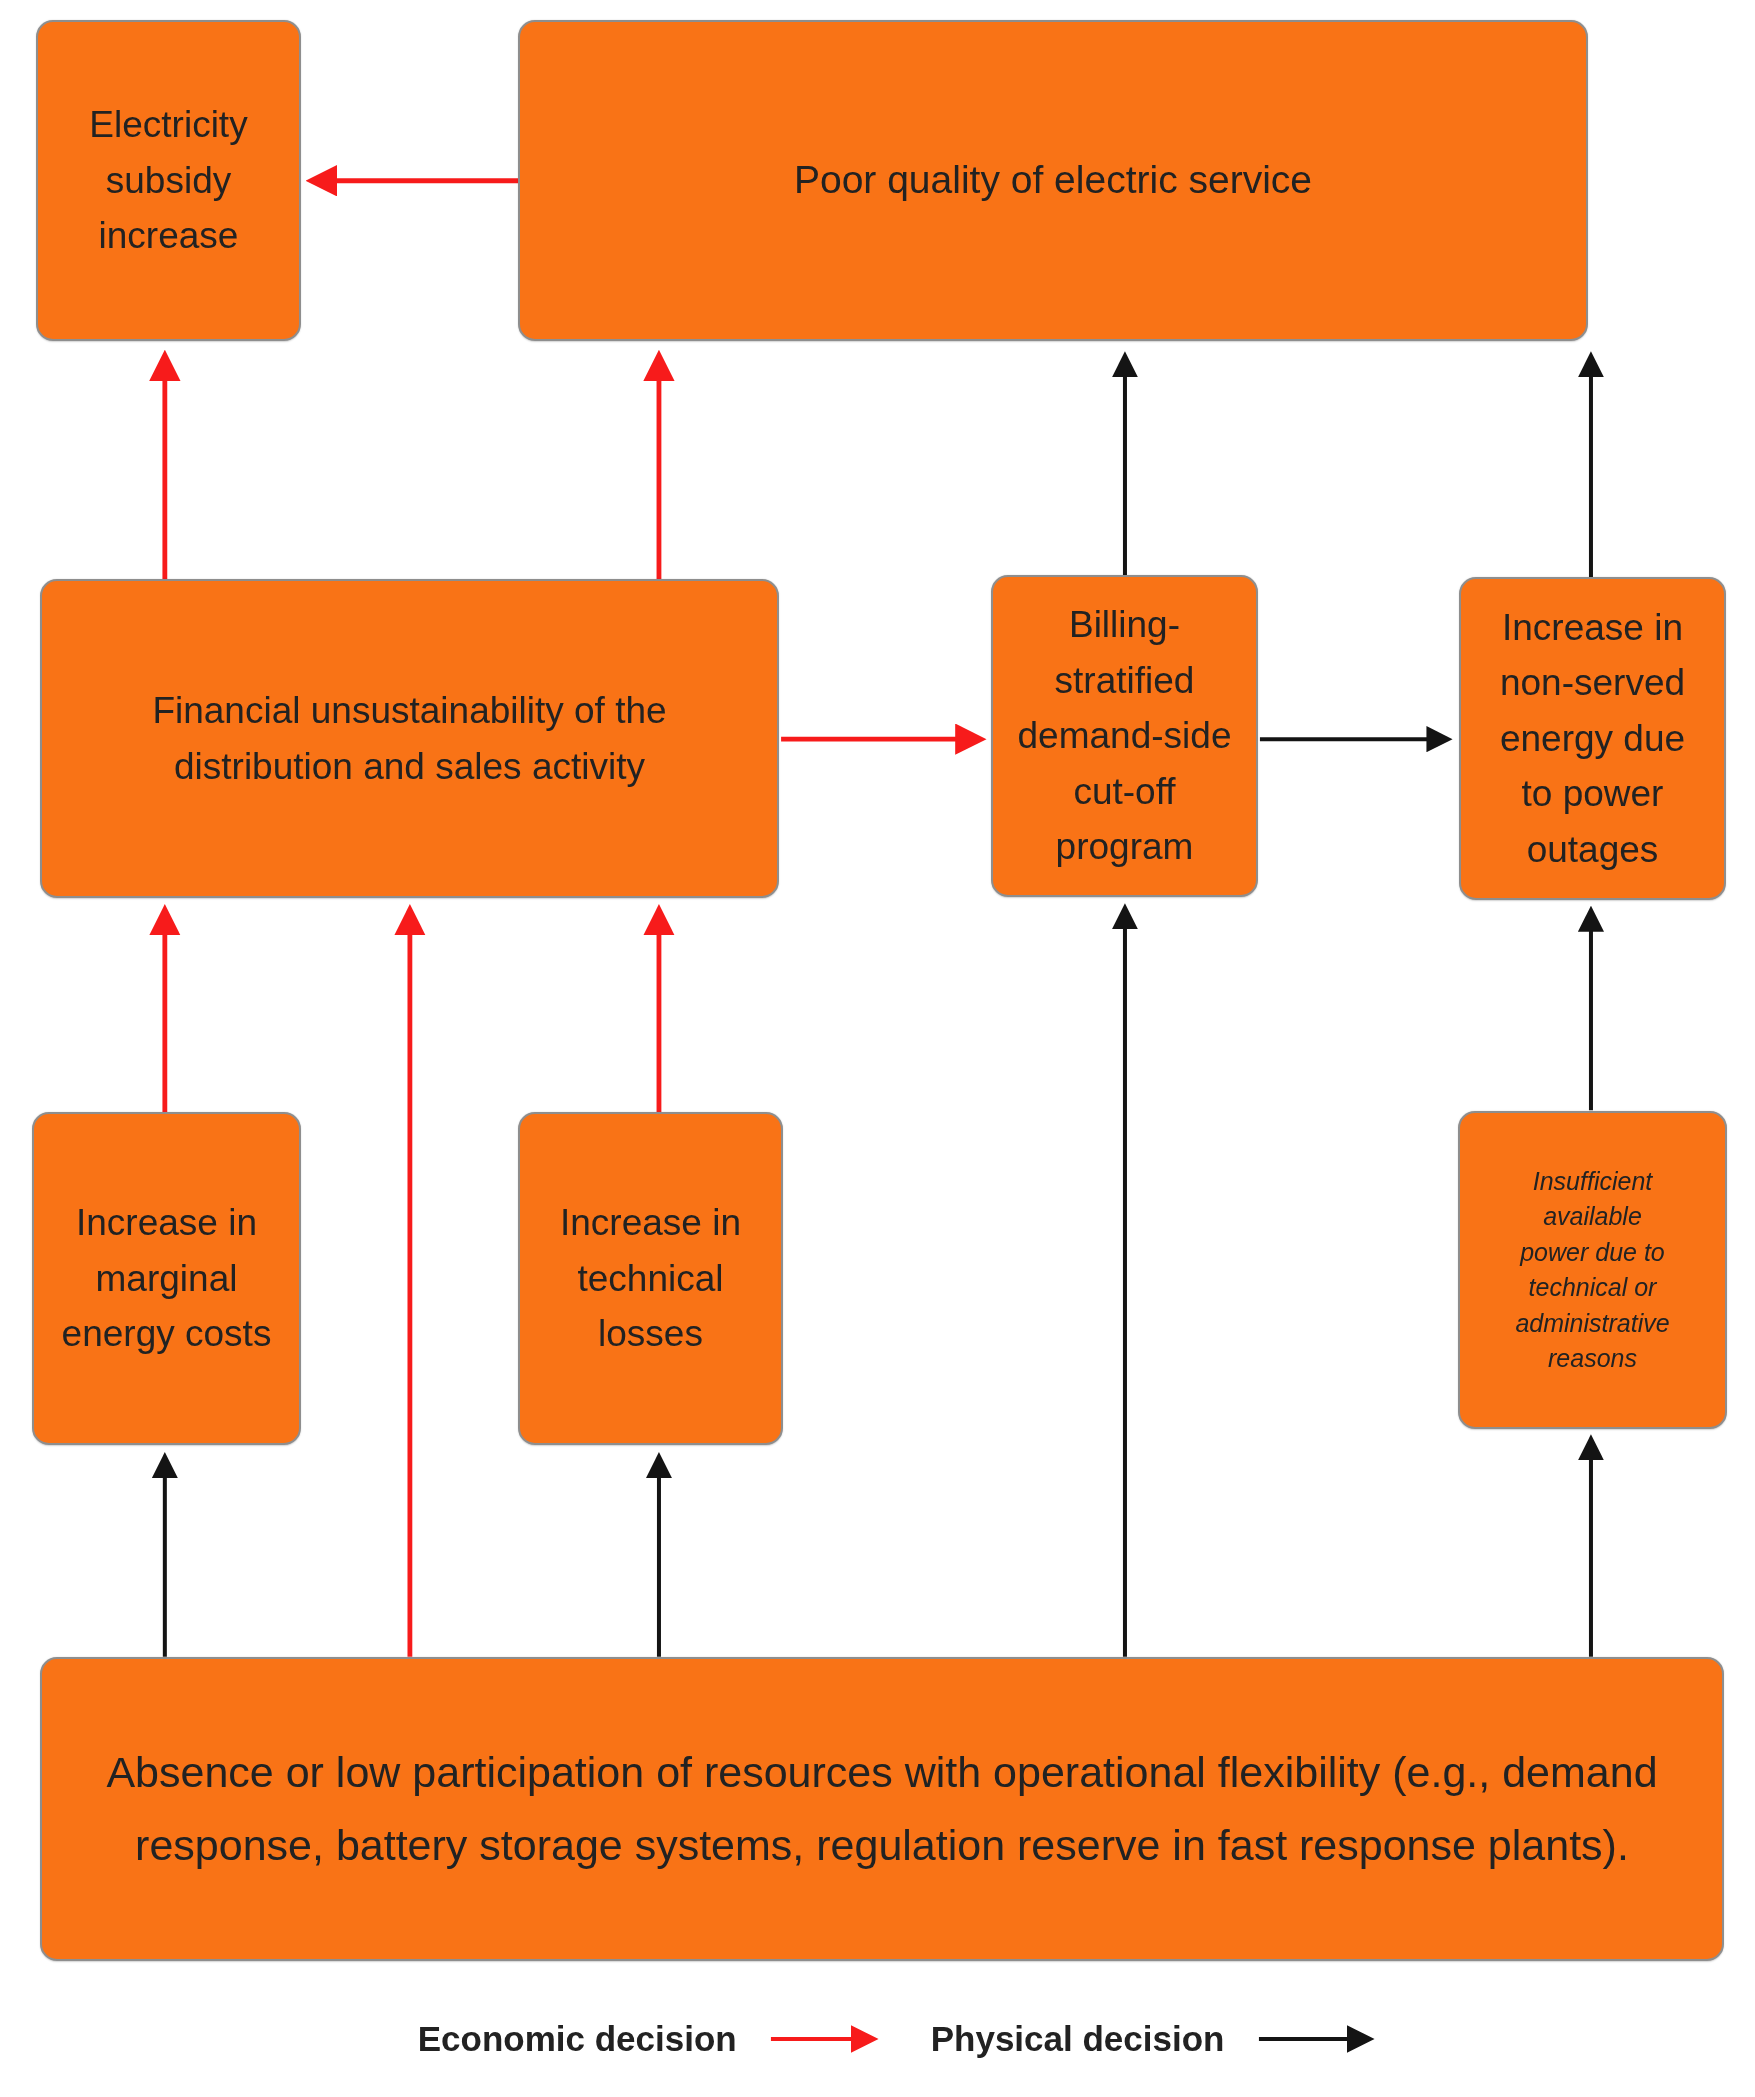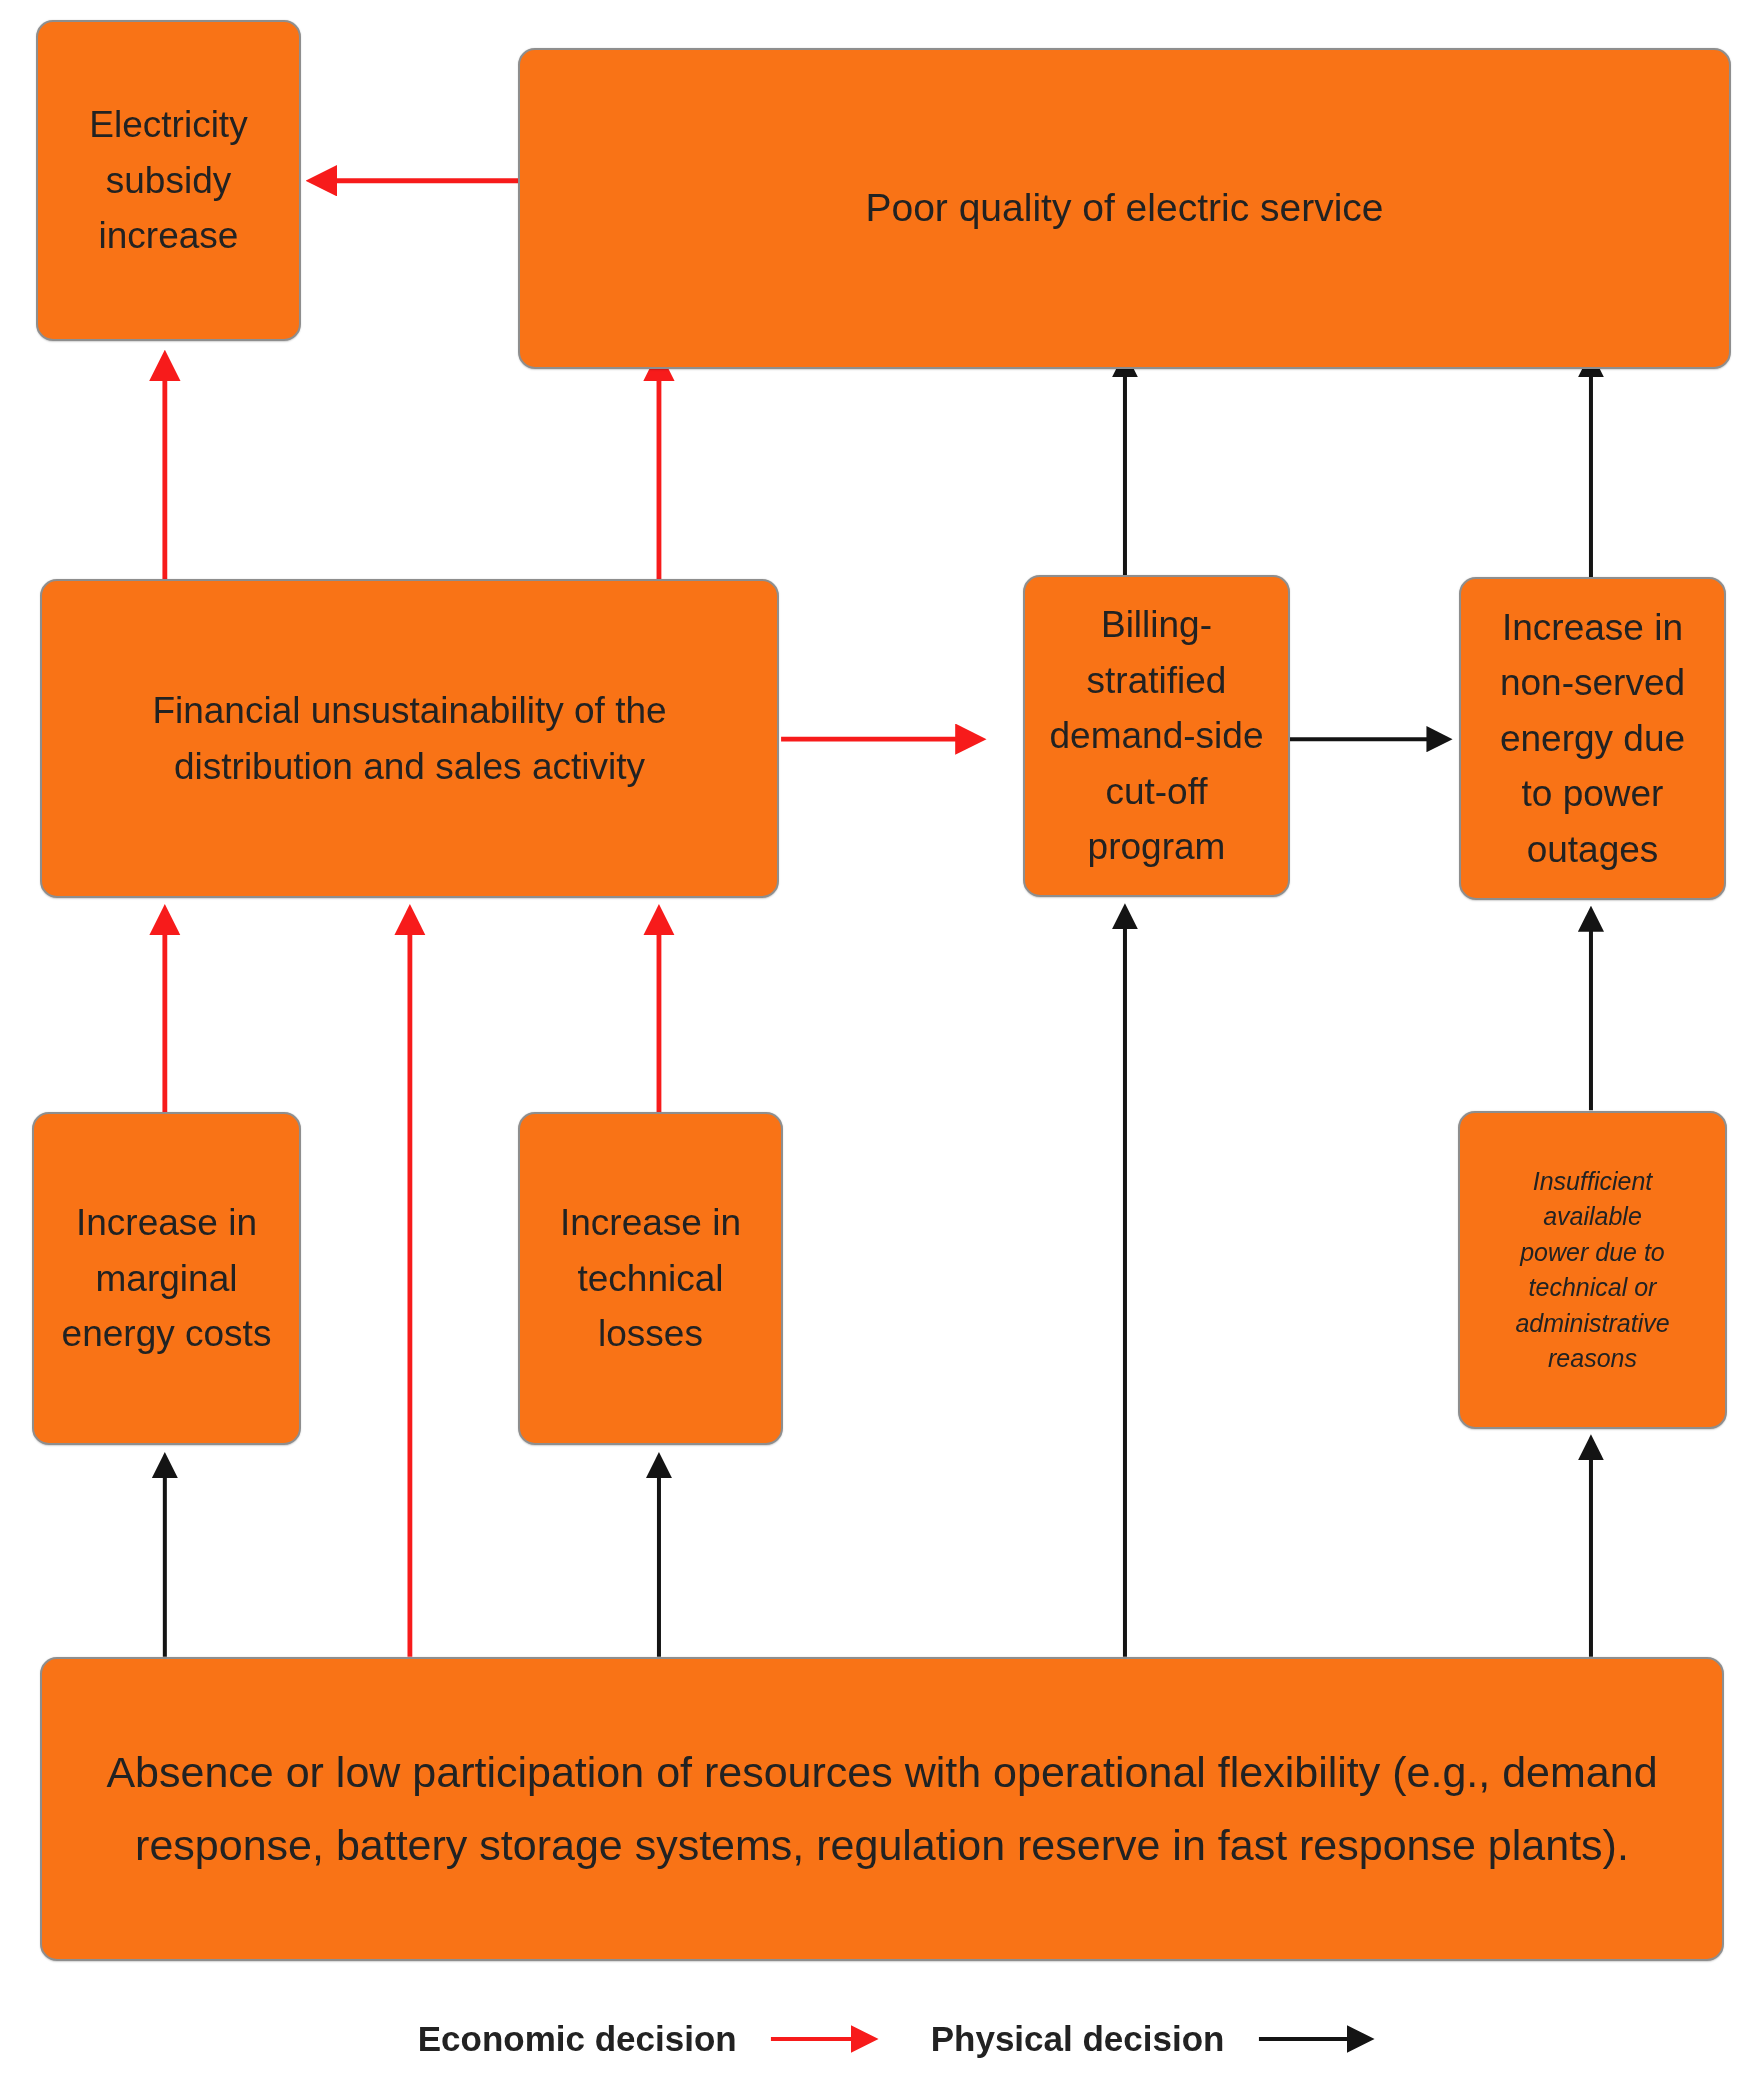--- a/index.html
+++ b/index.html
@@ -81,30 +81,30 @@
     <line class="edge-physical" x1="1980" y1="1382" x2="1980" y2="1137" marker-end="url(#head-physical)"></line>
     <line class="edge-physical" x1="1980" y1="2062" x2="1980" y2="1795" marker-end="url(#head-physical)"></line>
   </svg>
 
   <div class="node" id="node-electricity-subsidy" style="left:36px;top:20px;width:265px;height:321px;">
     <span class="lbl">Electricity
 subsidy
 increase</span>
   </div>
 
-  <div class="node" id="node-poor-quality" style="left:518px;top:20px;width:1213px;height:321px;margin-top:28px;">
+  <div class="node" id="node-poor-quality" style="left:518px;top:20px;width:1070px;height:321px;">
     <span class="lbl">Poor quality of electric service</span>
   </div>
 
   <div class="node" id="node-financial" style="left:40px;top:579px;width:739px;height:319px;">
     <span class="lbl">Financial unsustainability of the
 distribution and sales activity</span>
   </div>
 
-  <div class="node" id="node-billing" style="left:991px;top:575px;width:267px;height:322px;margin-left:32px;">
+  <div class="node" id="node-billing" style="left:991px;top:575px;width:267px;height:322px;">
     <span class="lbl">Billing-
 stratified
 demand-side
 cut-off
 program</span>
   </div>
 
   <div class="node" id="node-non-served" style="left:1459px;top:577px;width:267px;height:323px;">
     <span class="lbl">Increase in
 non-served

